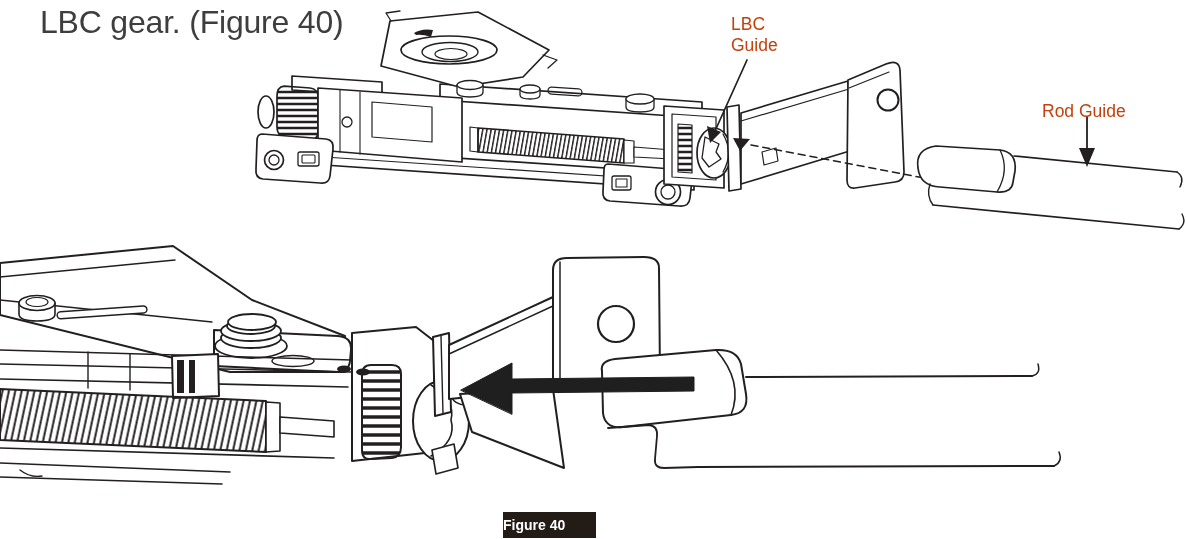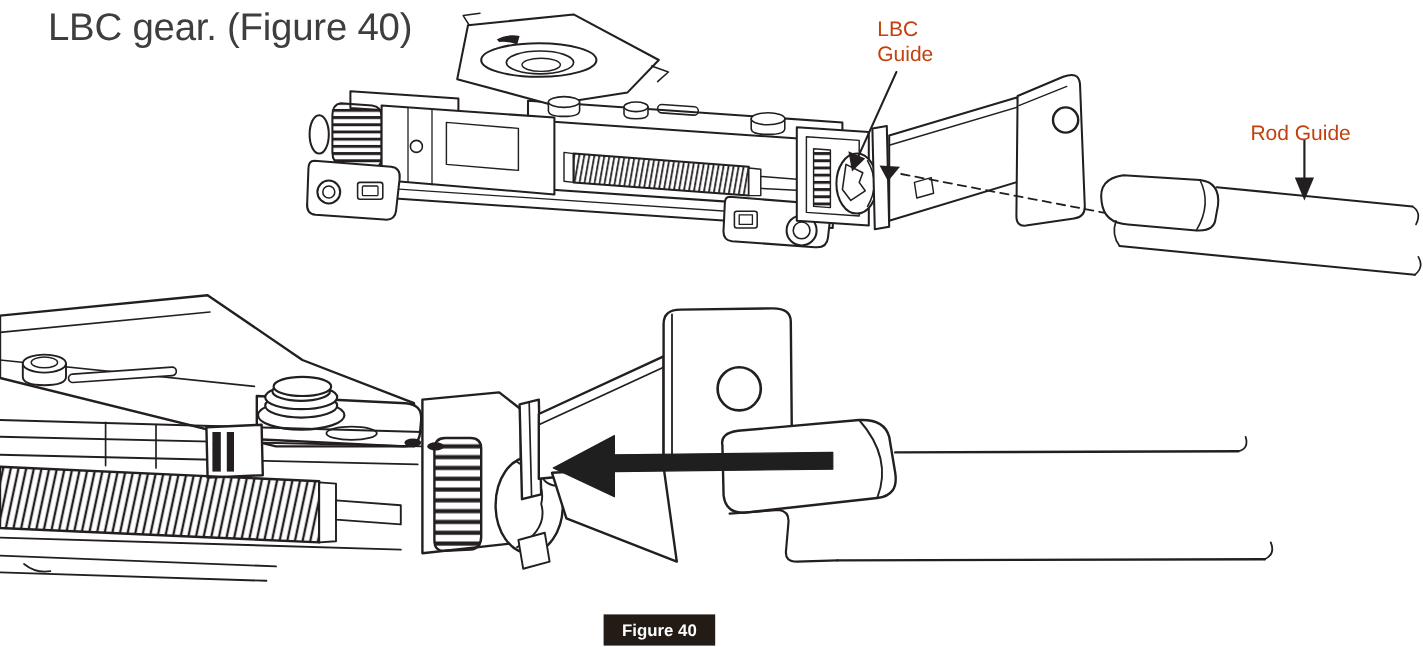--- a/index.html
+++ b/index.html
@@ -22,21 +22,21 @@
     font-size:17.5px;color:#c2410c;line-height:21px;
     white-space:nowrap;
   }
   .callout.lbc{left:731px;top:14px;}
   .callout.rod{left:1042px;top:90px;margin-top:11px;}
   .caption{
     position:absolute;left:503px;top:512px;
     width:93px;height:26px;
     background:#221b16;color:#ffffff;
     font-size:14px;font-weight:bold;
-    text-align:center;line-height:26px;
+    text-align:left;line-height:26px;
   }
 </style>
 </head>
 <body>
 
 <div class="page">
 
   <div class="heading">LBC gear. (Figure 40)</div>
 
   <svg class="drawing" width="1186" height="539" viewBox="0 0 1186 539" xmlns="http://www.w3.org/2000/svg">

